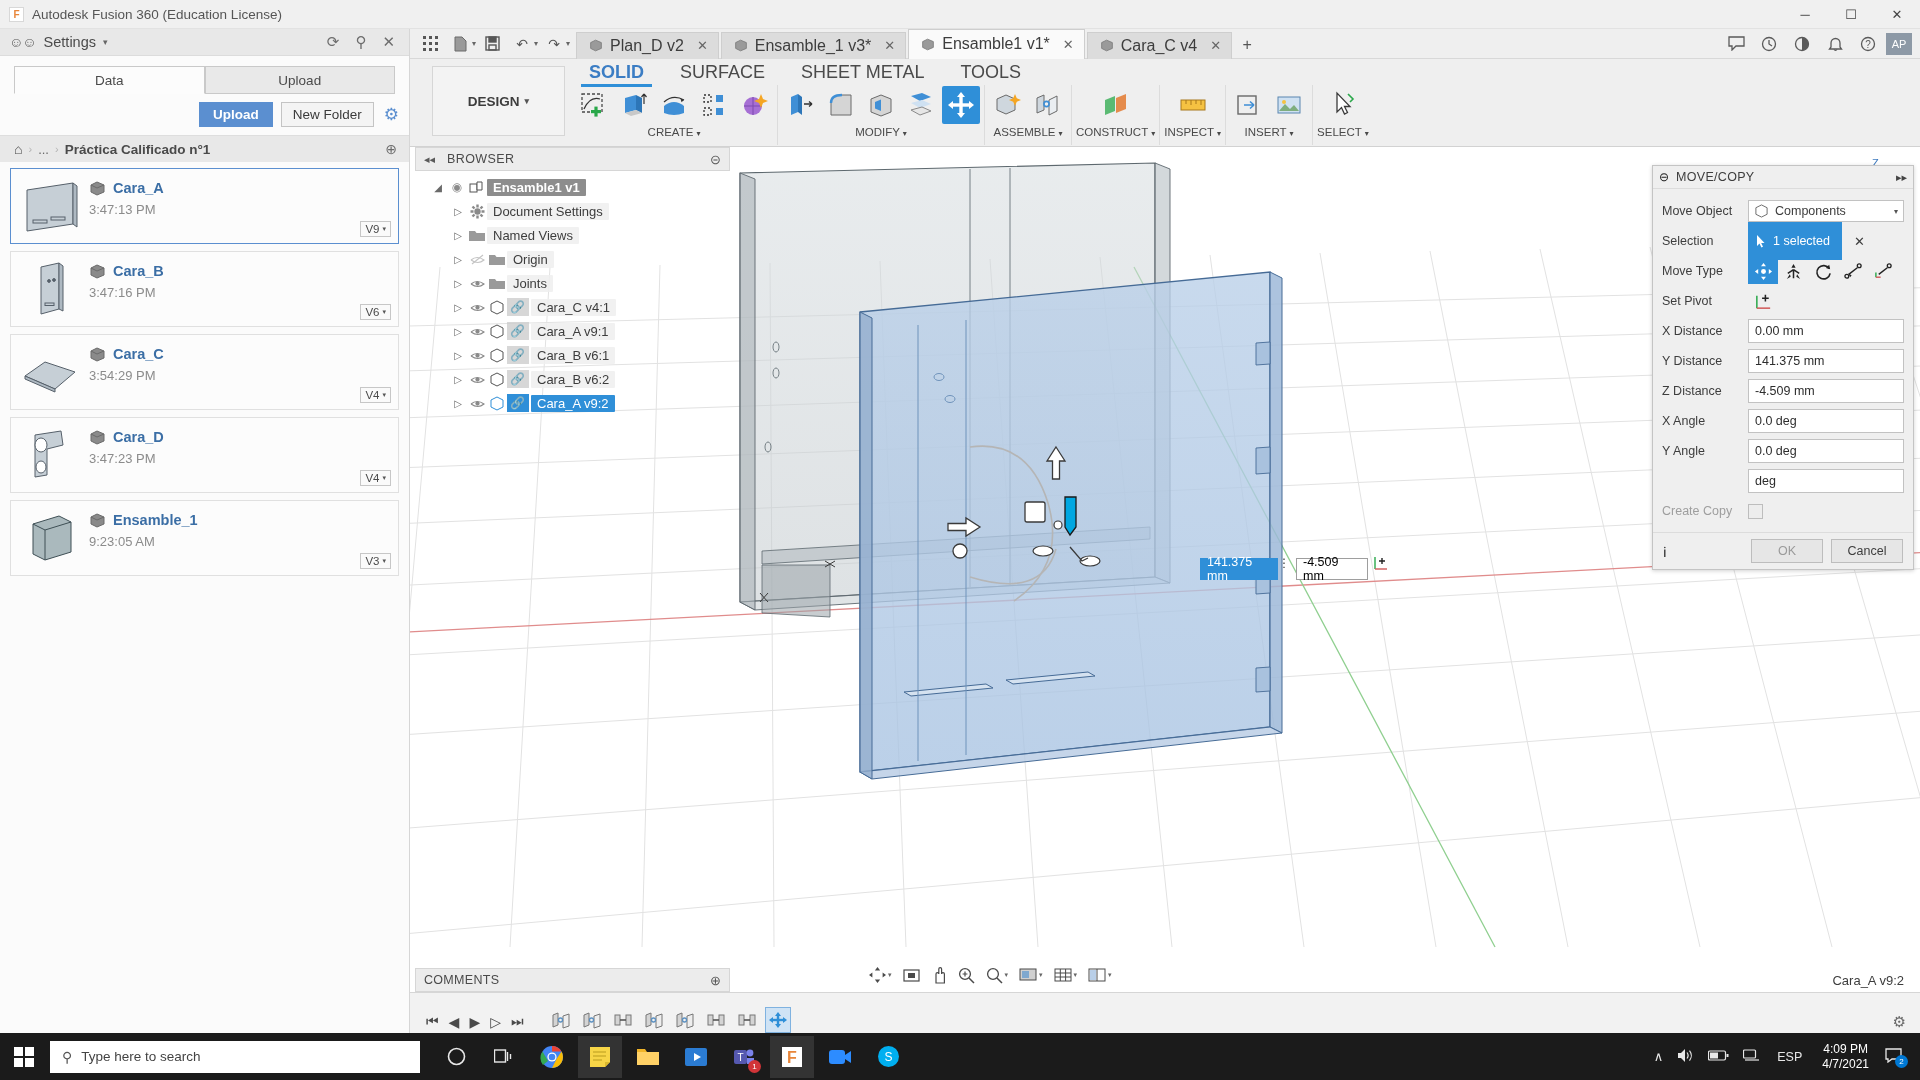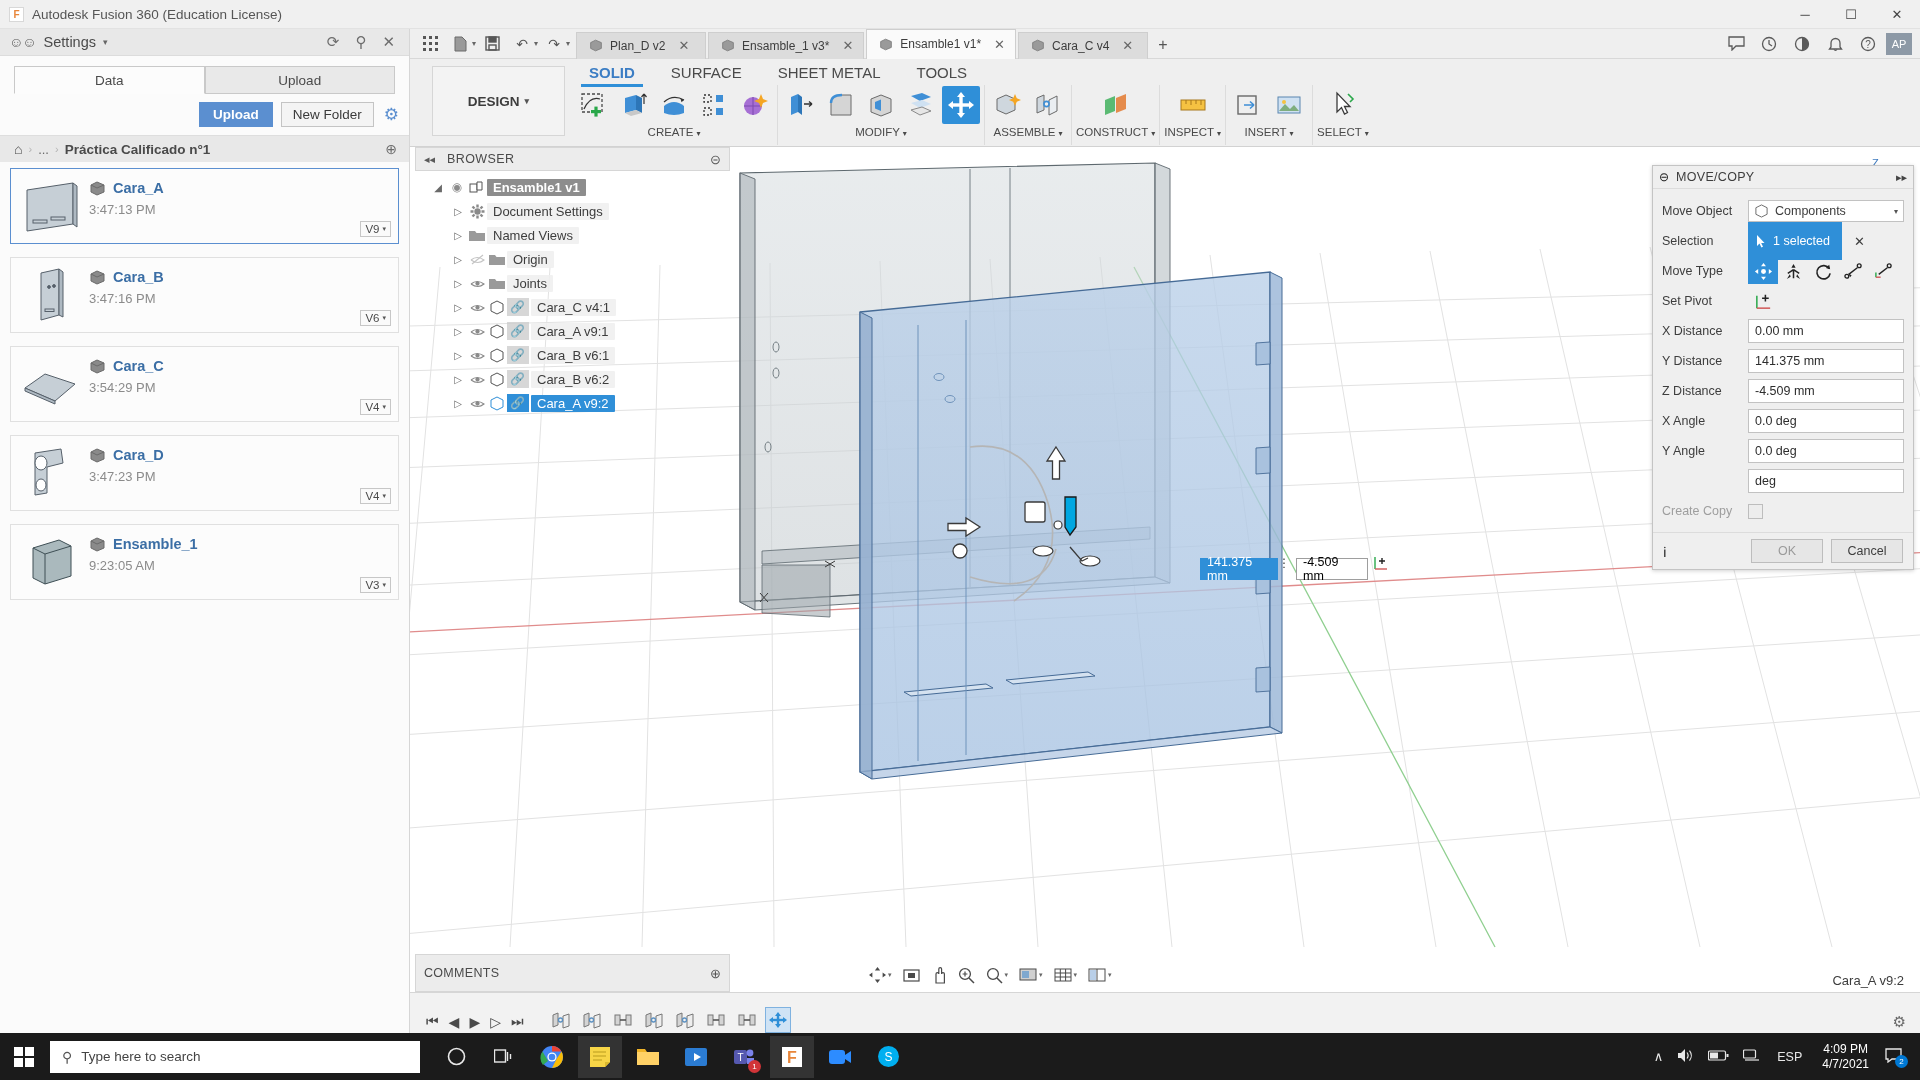--- a/index.html
+++ b/index.html
@@ -71,21 +71,21 @@
     padding-left: 14px; gap: 6px; border-top: 1px solid #dedede;
   }
   .bc-home { color: #4d4d4d; font-size: 14px; }
   .bc-sep { color: #b4b4b4; font-size: 11px; }
   .bc-dots { color: #6a6a6a; font-size: 13px; }
   .bc-cur { color: #4a4a4a; font-size: 13.5px; font-weight: bold; }
   .bc-globe { margin-left: auto; margin-right: 12px; color: #6d6d6d; font-size: 14px; }
 
   .file-list { padding: 0; }
   .file-card {
-    position: relative; height: 76px; margin: 0 10px 13px 10px; background: #fcfcfc;
+    position: relative; height: 76px; margin: 0 10px 7px 10px; background: #fcfcfc;
     border: 1px solid #e0e0e0; display: flex; cursor: pointer;
   }
   .file-card.selected { border: 1px solid #5b8fd0; }
   .fc-thumb {
     width: 78px; display: flex; align-items: center; justify-content: center;
   }
   .fc-thumb svg { display: block; }
   .fc-body { flex: 1; padding-top: 11px; }
   .fc-name-row { display: flex; align-items: center; gap: 7px; }
   .fc-cubeicon { width: 17px; height: 15px; }
@@ -108,21 +108,21 @@
   .qa-ic { width: 28px; height: 26px; display: flex; align-items: center; justify-content: center;
            color: #575757; font-size: 14px; cursor: pointer; }
   .qa-caret { font-size: 8px; color: #666; margin-left: -4px; }
   .doc-tabs { display: flex; align-items: flex-end; height: 30px; margin-left: 6px; }
   .doc-tab {
     height: 27px; min-width: 130px; padding: 0 10px 0 12px; background: #dcdcdc;
     display: flex; align-items: center; gap: 7px; margin-right: 2px;
     border: 1px solid #cecece; border-bottom: none; cursor: pointer;
   }
   .doc-tab.active { background: #fafafa; height: 30px; }
-  .doc-tab .dt-label { color: #3d3d3d; font-size: 12px; white-space: nowrap; }
+  .doc-tab .dt-label { color: #3d3d3d; font-size: 16px; white-space: nowrap; }
   .doc-tab .dt-close { color: #666; font-size: 13px; margin-left: 6px; }
   .tab-plus { width: 26px; height: 27px; display: flex; align-items: center; justify-content: center;
               color: #555; font-size: 16px; cursor: pointer; }
   .qa-right { margin-left: auto; display: flex; align-items: center; gap: 3px; padding-right: 8px; }
   .qa-rb { width: 30px; height: 26px; display: flex; align-items: center; justify-content: center;
            color: #5a5a5a; font-size: 15px; cursor: pointer; position: relative; }
   .avatar-chip {
     width: 26px; height: 22px; background: #8d99a6; color: #fff; font-size: 11px;
     display: flex; align-items: center; justify-content: center; cursor: pointer;
   }
@@ -130,21 +130,21 @@
   
   .ribbon { height: 88px; background: #efefef; border-bottom: 1px solid #d2d2d2;
             display: flex; align-items: stretch; position: relative; }
   .design-box {
     width: 133px; margin: 7px 6px 10px 22px; border: 1px solid #d6d6d6; background: #f3f3f3;
     display: flex; align-items: center; justify-content: center; cursor: pointer;
   }
   .design-box span { font-size: 13.5px; color: #3d3d3d; font-weight: bold; }
   .ribbon-main { flex: 1; display: flex; flex-direction: column; }
   .ribbon-tabs { display: flex; align-items: center; height: 26px; gap: 0; }
-  .rb-tab { padding: 0 18px; font-size: 15px; color: #4a4a4a; cursor: pointer;
+  .rb-tab { padding: 0 18px; font-size: 18px; color: #4a4a4a; cursor: pointer;
             height: 26px; display: flex; align-items: center; position: relative; }
   .rb-tab.active { color: #3b7dc4; font-weight: bold; }
   .rb-tab.active::after {
     content: ''; position: absolute; left: 10px; right: 10px; bottom: -2px; height: 3px; background: #2f8fd8;
   }
   .ribbon-groups { display: flex; align-items: flex-start; flex: 1; }
   .rgroup { display: flex; flex-direction: column; align-items: center; padding: 0 4px;
             border-right: 1px solid #dcdcdc; height: 60px; }
   .rgroup:last-child { border-right: none; }
   .rg-icons { display: flex; align-items: center; gap: 2px; height: 40px; }
@@ -182,21 +182,21 @@
   
   .canvas { position: absolute; left: 0; top: 118px; width: 1510px; height: 815px;
             background: #ffffff; overflow: hidden; }
   .canvas .grid-svg { position: absolute; left: 0; top: 0; }
 
   
   .viewcube { position: absolute; right: 28px; top: 10px; width: 130px; height: 110px; }
 
   
   .comments {
-    position: absolute; left: 5px; bottom: 88px; width: 315px; height: 38px;
+    position: absolute; left: 5px; bottom: 88px; width: 315px; height: 24px;
     background: #ececec; border: 1px solid #d6d6d6; display: flex; align-items: center;
     padding: 0 8px; z-index: 15;
   }
   .comments .c-title { color: #4a4a4a; font-size: 12.5px; letter-spacing: .3px; }
   .comments .c-dot { margin-left: auto; color: #555; font-size: 13px; }
 
   
   .navbar {
     position: absolute; left: 455px; bottom: 92px; height: 26px; display: flex;
     align-items: center; gap: 3px; z-index: 15;

